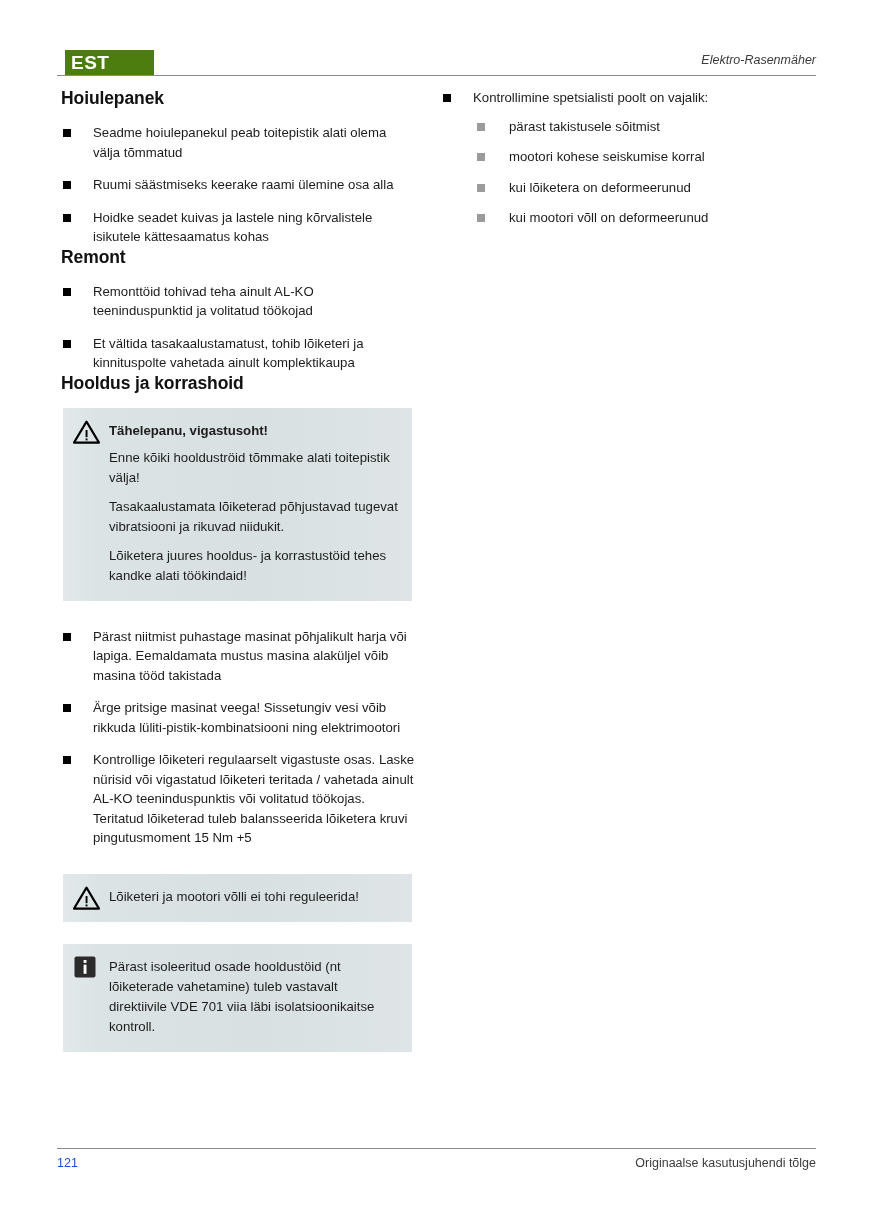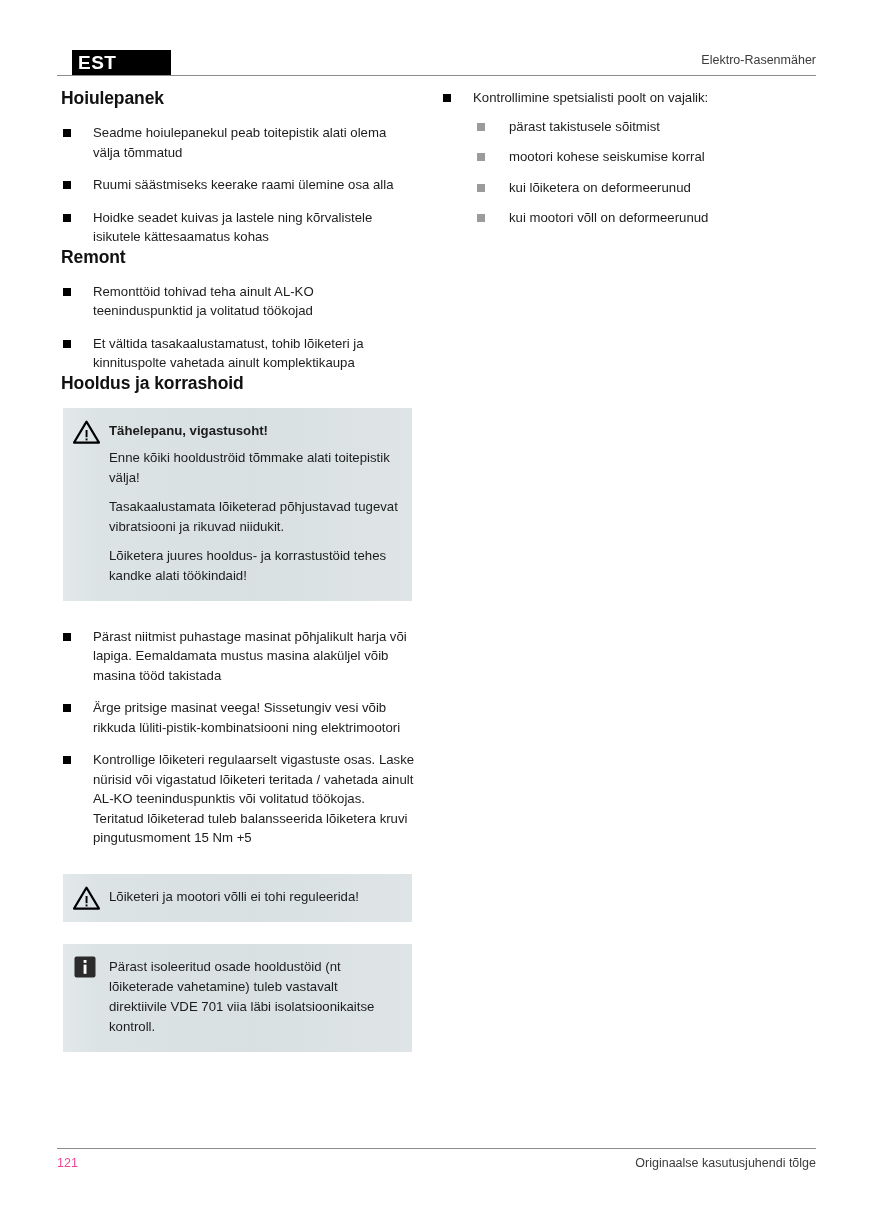--- a/index.html
+++ b/index.html
@@ -26,40 +26,41 @@
   
   .header {
     position: absolute;
     left: 57px;
     top: 50px;
     width: 759px;
     height: 28px;
   }
   .lang-badge {
     position: absolute;
-    left: 15px;
+    left: 8px;
     top: 0;
-    width: 99px;
+    width: 89px;
     height: 25px;
-    background: #000000;
+    background: #4d7c0f;
     color: #ffffff;
     font-size: 19px;
     font-weight: bold;
     letter-spacing: 0.5px;
     line-height: 25px;
     padding-left: 6px;
     box-sizing: border-box;
   }
   .header-title {
     position: absolute;
     right: 0;
     top: 3px;
     font-size: 12.5px;
     color: #3b3b3b;
     white-space: nowrap;
+    font-style: italic;
   }
   .header-rule {
     position: absolute;
     left: 0;
     top: 25px;
     width: 759px;
     height: 1px;
     background: #8c8c8c;
   }
 
@@ -185,21 +186,21 @@
     left: 0; top: 0;
     width: 759px;
     height: 1px;
     background: #8c8c8c;
   }
   .footer-page {
     position: absolute;
     left: 0;
     top: 8px;
     font-size: 12.5px;
-    color: #ec4899;
+    color: #1d4ed8;
   }
   .footer-note {
     position: absolute;
     right: 0;
     top: 8px;
     font-size: 12.5px;
     color: #3b3b3b;
     white-space: nowrap;
   }
 </style>

